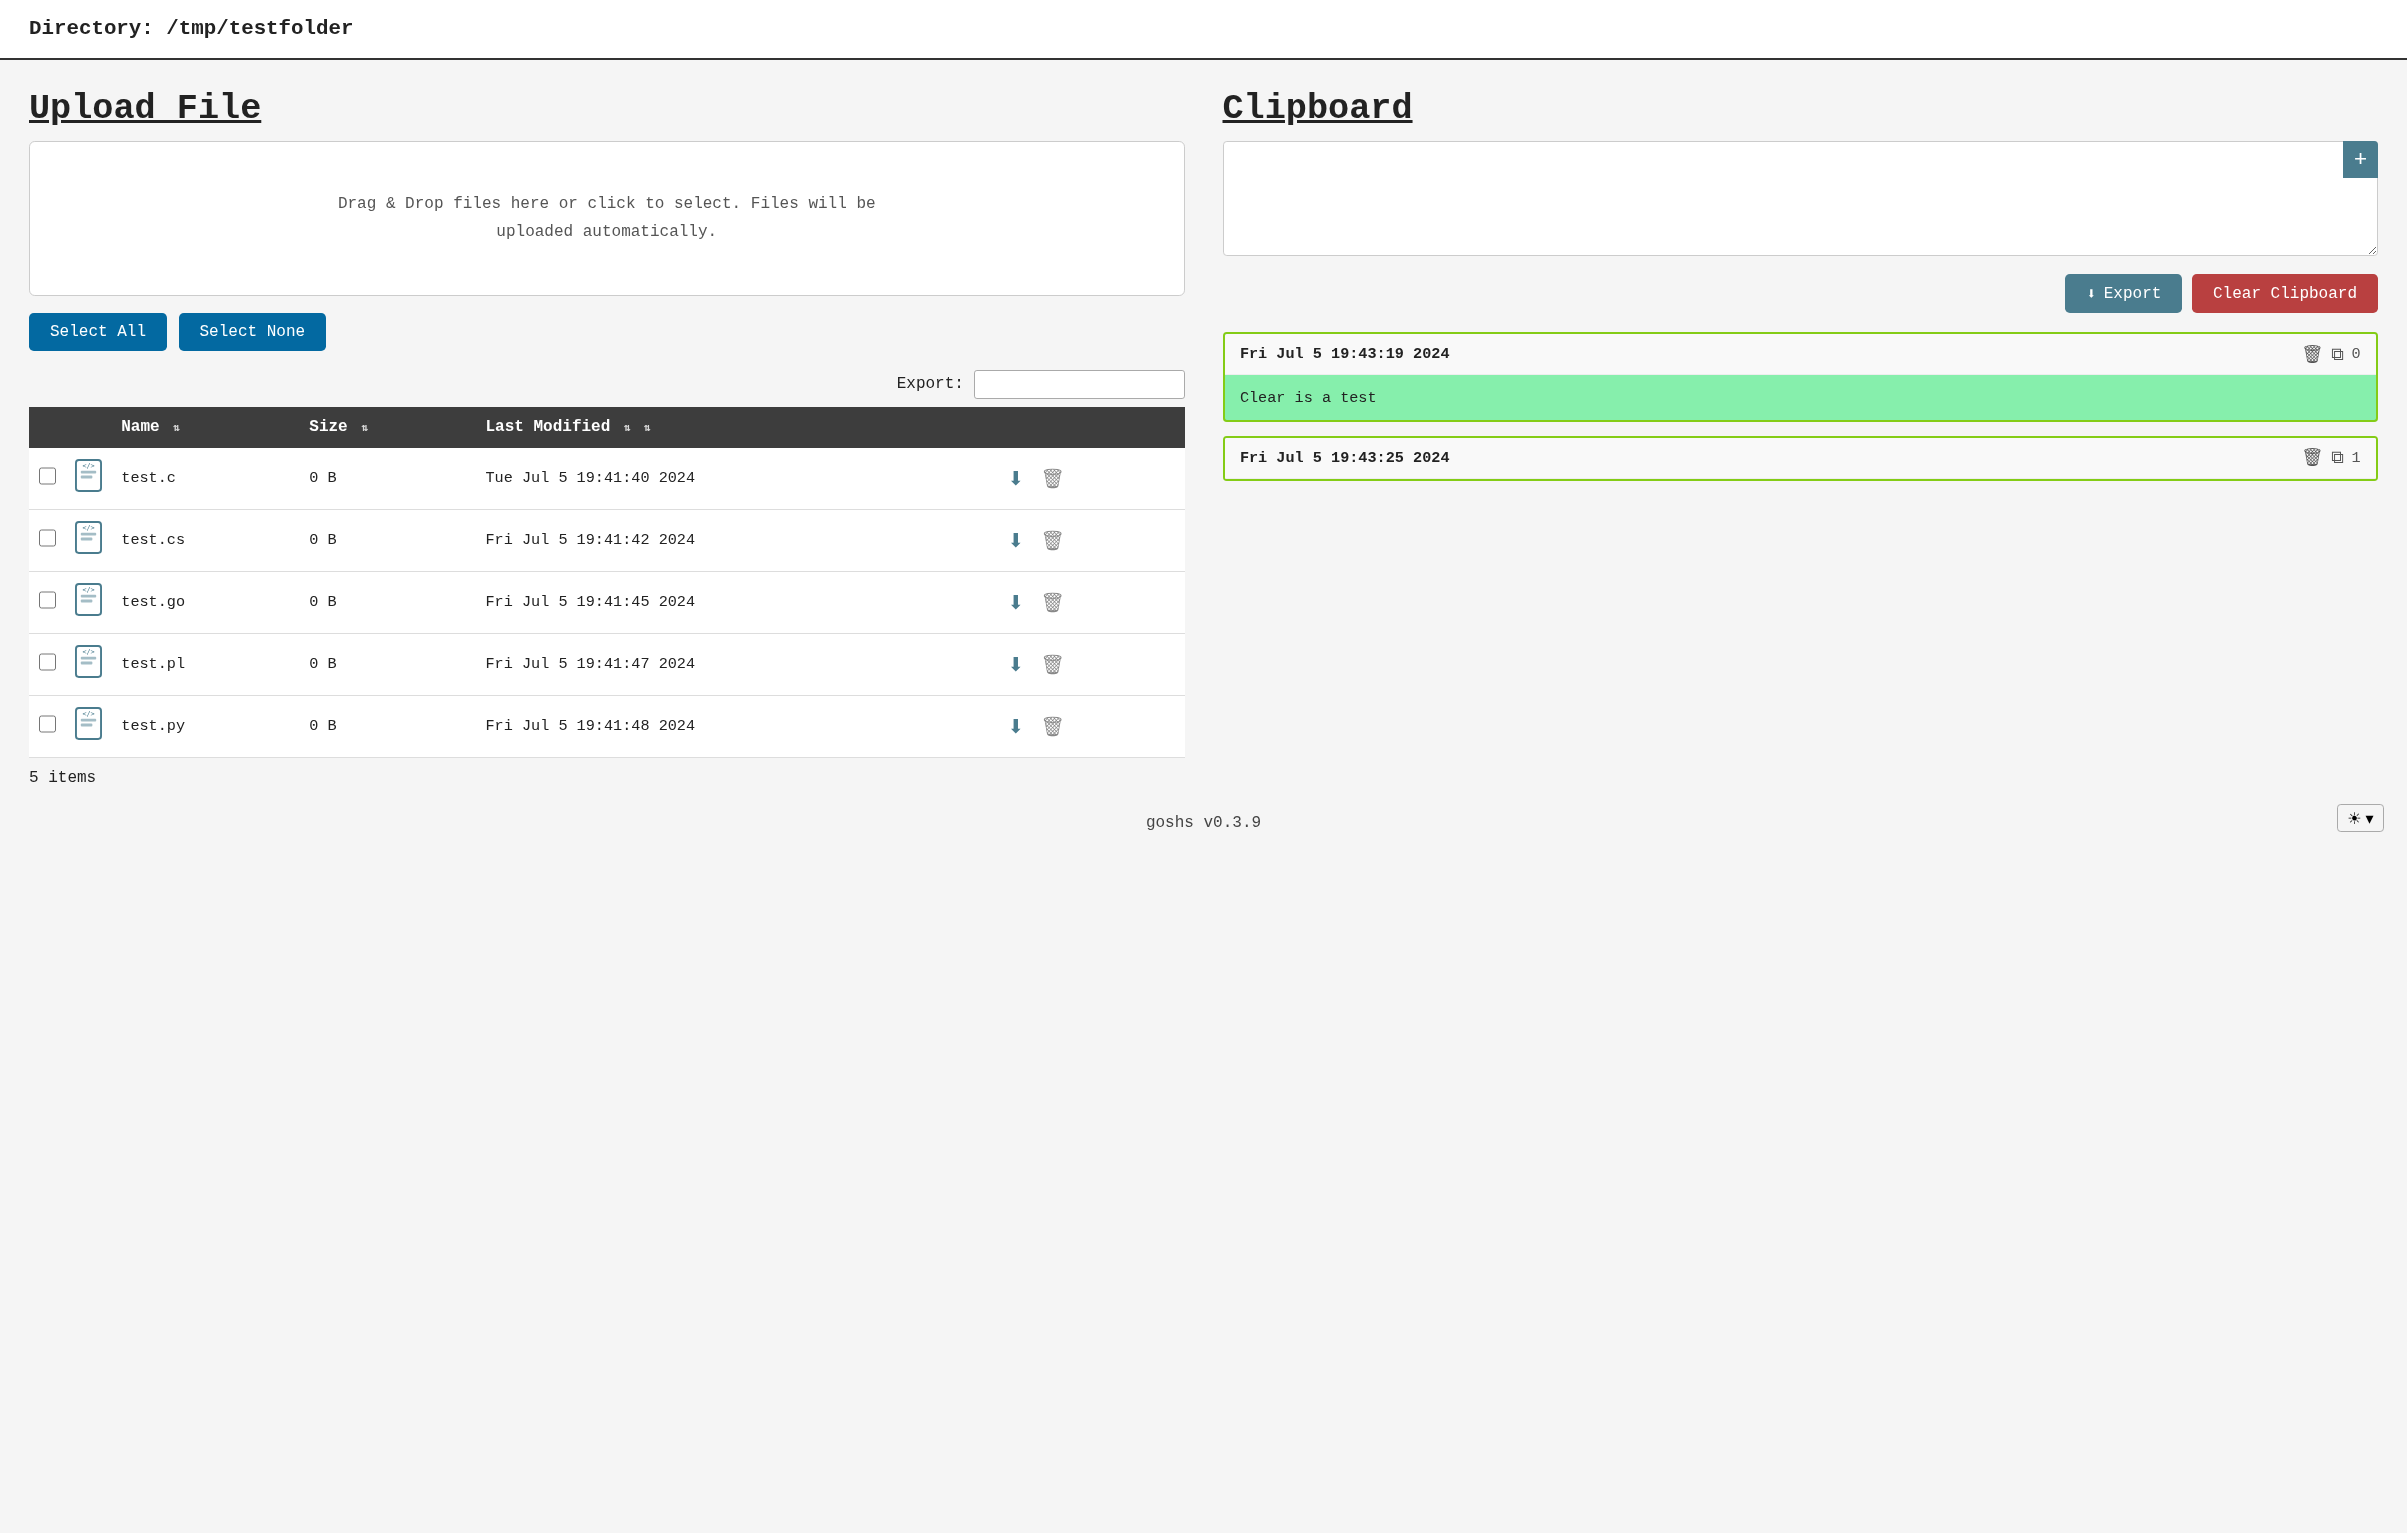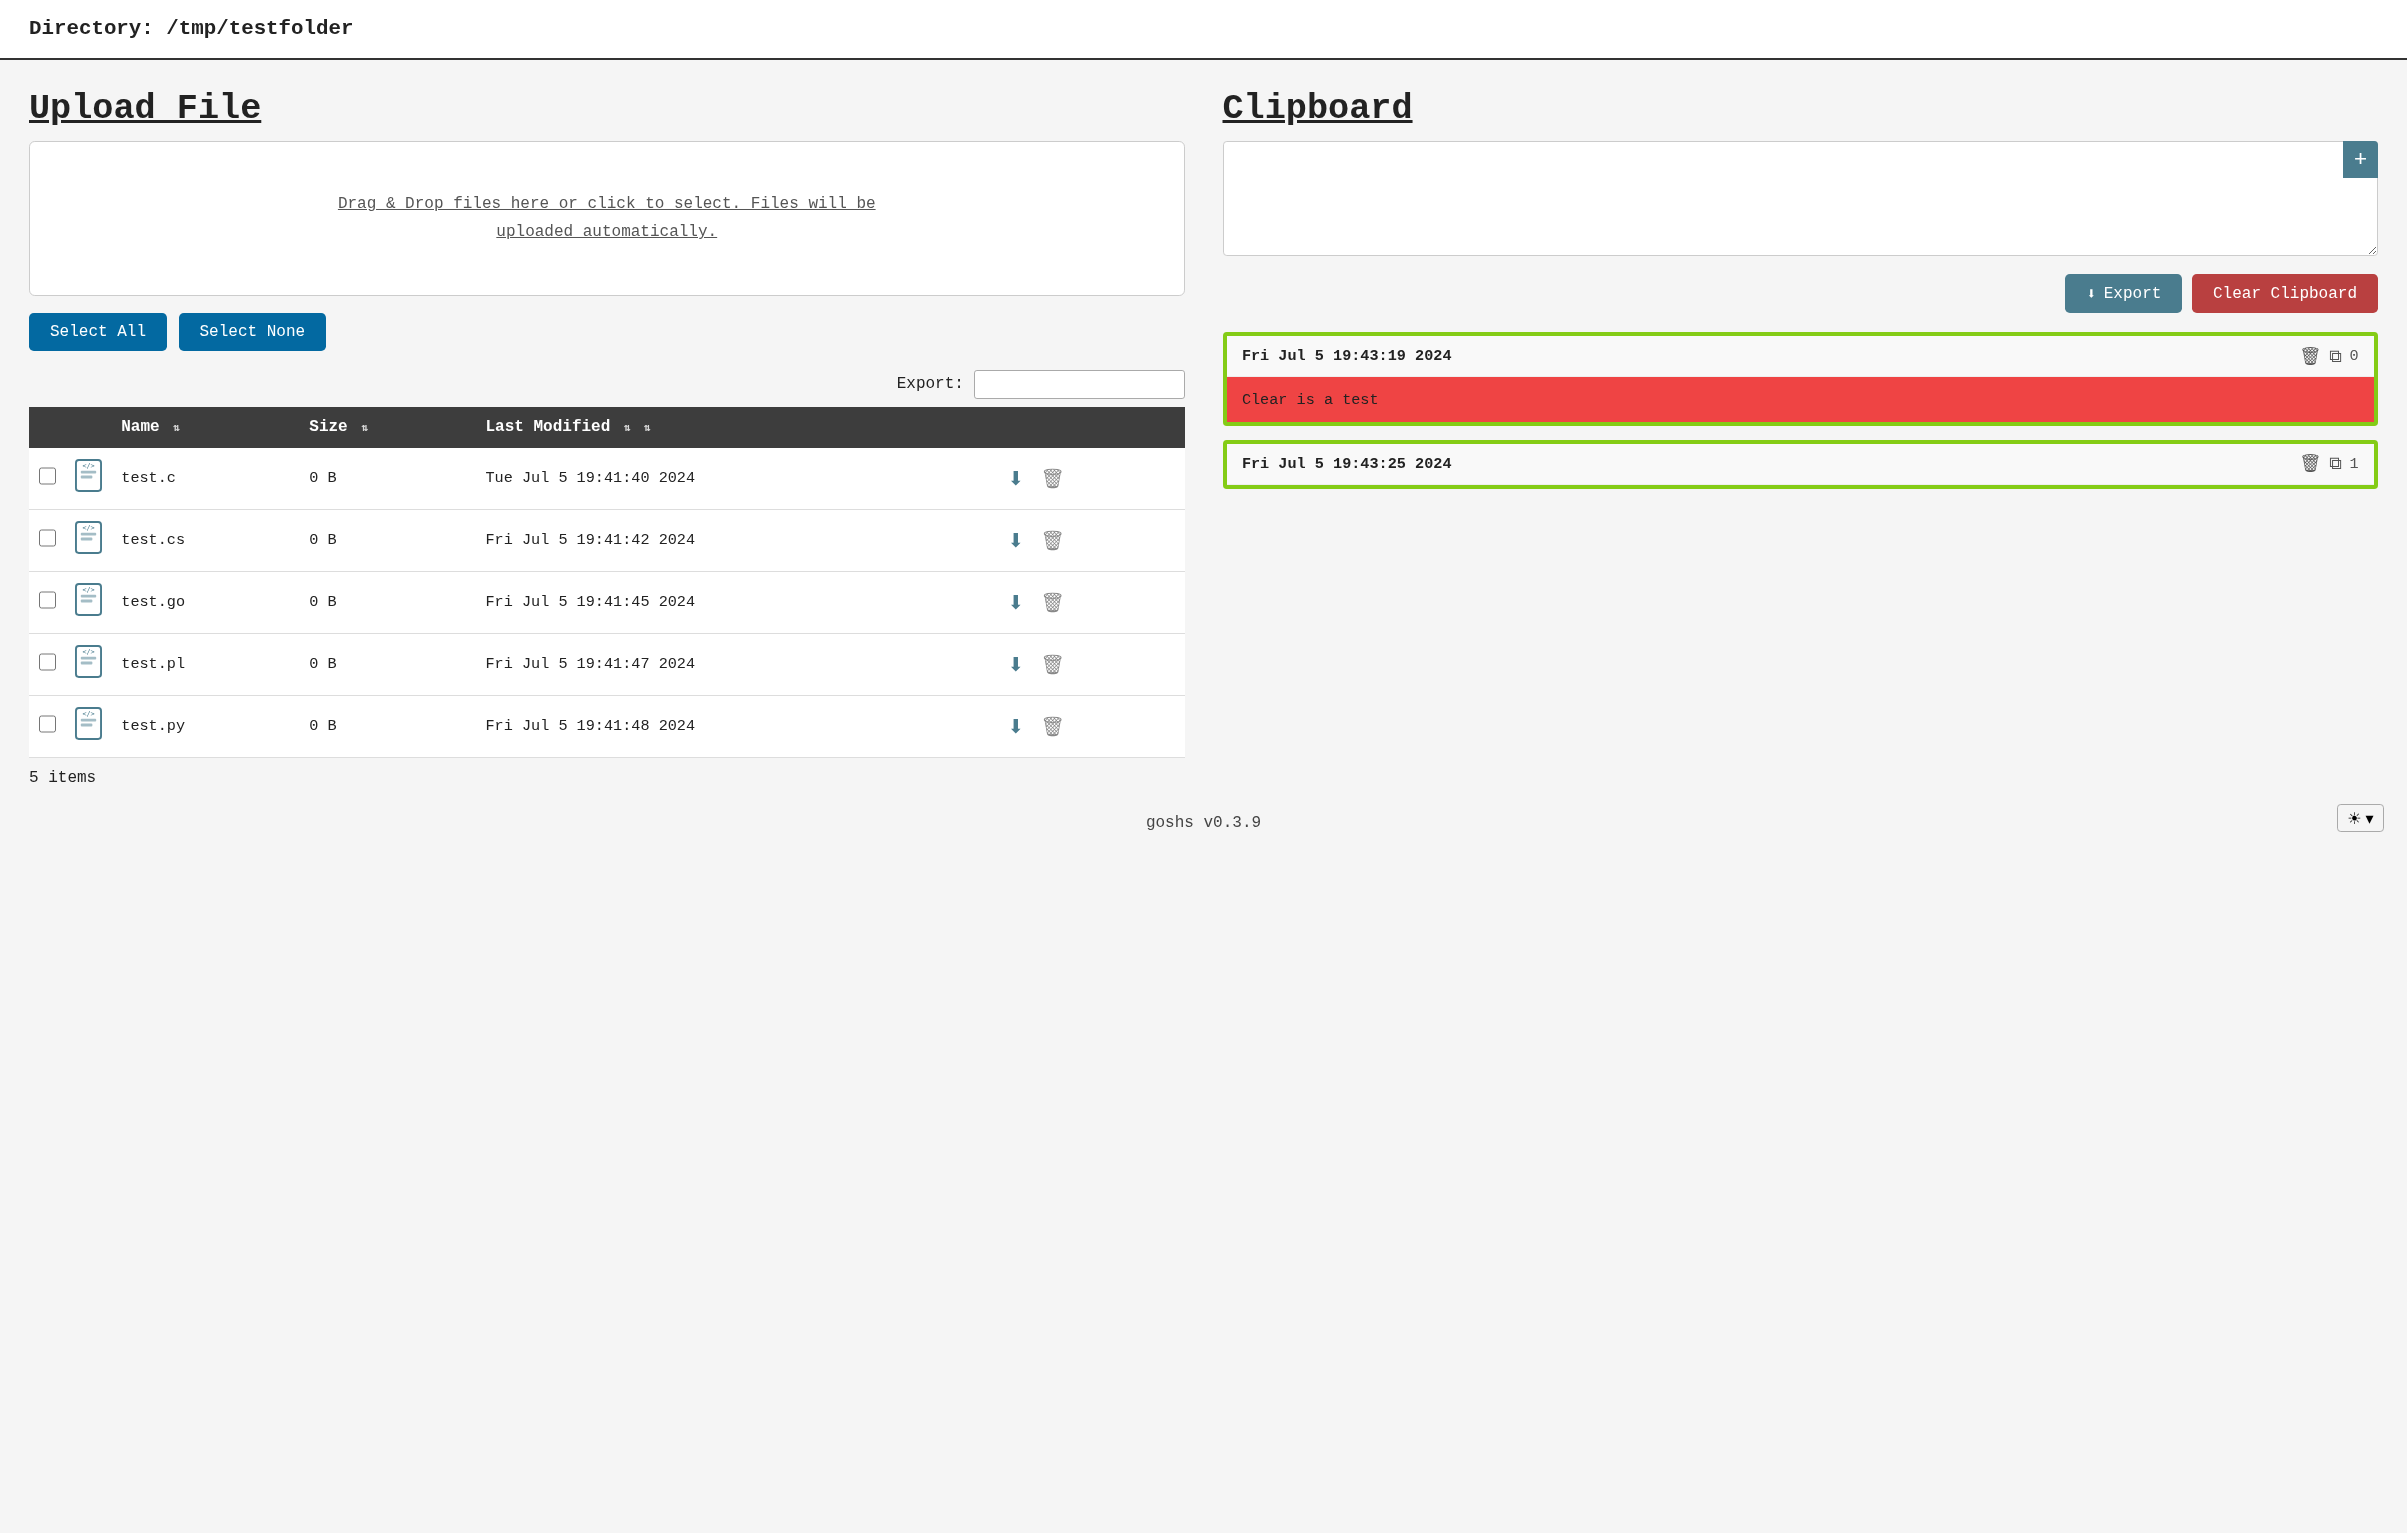--- a/index.html
+++ b/index.html
@@ -67,21 +67,20 @@
       border: 1.9px solid #ccc;
       border-radius: 5.8px;
       padding: 48px 31px;
       text-align: center;
       background: #fff;
       color: #555;
       font-size: 1rem;
       cursor: pointer;
       margin-bottom: 17.3px;
       line-height: 1.8;
-      text-decoration: underline;
     }
     .btn-row {
       display: flex;
       gap: 11.5px;
       margin-bottom: 19px;
     }
     .btn-select {
       background: #0369a1;
       color: #fff;
       border: none;
@@ -209,24 +208,24 @@
       background: #b94040;
       color: #fff;
       border: none;
       border-radius: 4.8px;
       padding: 9.6px 21px;
       font-size: 1rem;
       font-family: 'Courier New', monospace;
       cursor: pointer;
     }
     .clipboard-entry {
-      border: 4px solid #84cc16;
+      border: 2px solid #84cc16;
       border-radius: 3.8px;
       margin-bottom: 13.4px;
-      background: #ef4444;
+      background: #86efac;
       overflow: hidden;
     }
     .clipboard-entry-header {
       display: flex;
       align-items: center;
       justify-content: space-between;
       padding: 9.6px 15.4px;
       background: #f9f9f9;
       border-bottom: 1px solid #eee;
     }

